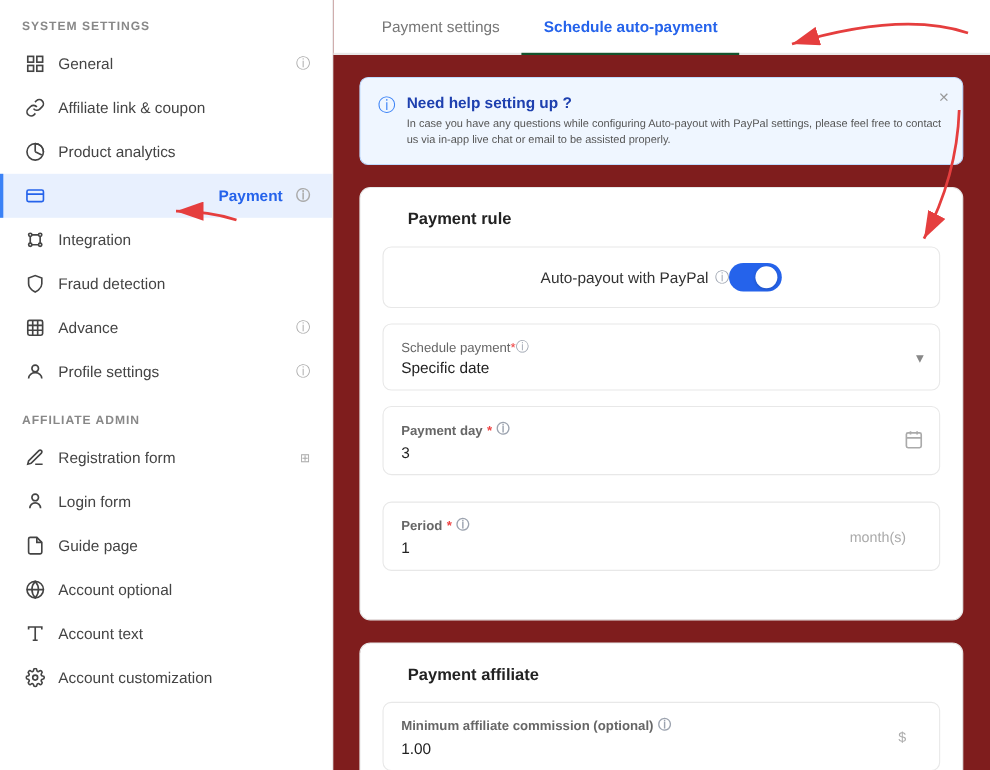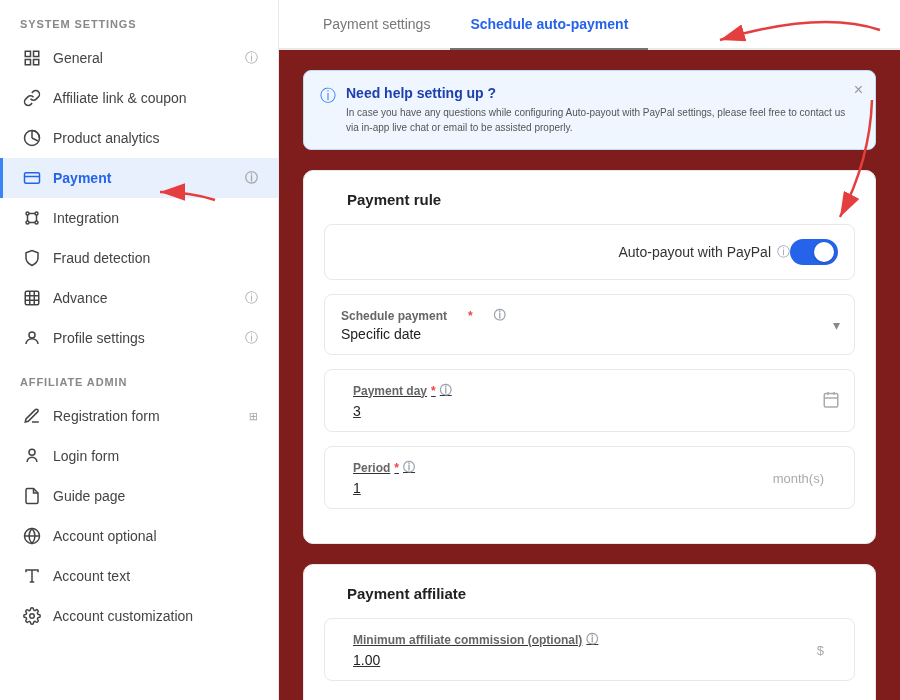--- a/index.html
+++ b/index.html
@@ -1,71 +1,71 @@
 <!DOCTYPE html>
 <html><head>
   <meta charset="utf-8">
   <style>
     * { box-sizing: border-box; margin: 0; padding: 0; }
     body { font-family: 'Segoe UI', Arial, sans-serif; background: #f5f6fa; display: flex; height: 700px; width: 900px; overflow: hidden; font-size: 14px; color: #333; }
 
     
-    .sidebar { width: 279px; background: #fff; border-right: 1px solid #e8e8e8; display: flex; flex-direction: column; padding: 0; overflow-y: auto; }
+    .sidebar { width: 303px; background: #fff; border-right: 1px solid #e8e8e8; display: flex; flex-direction: column; padding: 0; overflow-y: auto; }
     .sidebar-section-title { font-size: 11px; font-weight: 700; color: #888; letter-spacing: 0.08em; padding: 18px 20px 8px 20px; text-transform: uppercase; }
     .sidebar-item { display: flex; align-items: center; padding: 11px 20px; cursor: pointer; color: #444; border-left: 3px solid transparent; gap: 12px; position: relative; }
-    .sidebar-item.active { background: #e8f0fe; border-left: 3px solid #3b82f6; color: #2563eb; font-weight: 600; }
+    .sidebar-item.active { background: #e8f0fe; border-left: 3px solid #3b82f6; color: #2563eb; font-weight: 600; text-align: right; }
     .sidebar-item .item-icon { width: 18px; height: 18px; display: flex; align-items: center; justify-content: center; color: inherit; flex-shrink: 0; }
     .sidebar-item .item-label { flex: 1; font-size: 14px; }
     .sidebar-item .item-info { color: #aaa; font-size: 13px; margin-left: auto; }
     .sidebar-item .item-expand { color: #aaa; font-size: 11px; margin-left: auto; }
 
     
     .main { flex: 1; display: flex; flex-direction: column; overflow: hidden; background: #7f1d1d; }
 
     
     .tabs-bar { display: flex; background: #fff; border-bottom: 2px solid #e8e8e8; padding: 0 24px; gap: 0; }
     .tab { padding: 16px 20px; font-size: 14px; color: #777; cursor: pointer; border-bottom: 2px solid transparent; margin-bottom: -2px; }
-    .tab.active { color: #2563eb; border-bottom: 2px solid #737373; font-weight: 600; }
+    .tab.active { color: #2563eb; border-bottom: 2px solid #14532d; font-weight: 600; }
 
     
     .content { flex: 1; padding: 20px 24px; overflow-y: auto; }
 
     
     .info-box { background: #eff6ff; border: 1px solid #bfdbfe; border-radius: 8px; padding: 14px 16px; margin-bottom: 20px; position: relative; display: flex; gap: 10px; }
     .info-box .info-icon { color: #3b82f6; font-size: 16px; flex-shrink: 0; margin-top: 1px; }
     .info-box .info-content { flex: 1; }
     .info-box .info-title { font-weight: 700; color: #1e40af; font-size: 14px; margin-bottom: 4px; }
     .info-box .info-text { color: #555; font-size: 10px; line-height: 1.5; }
     .info-box .close-btn { position: absolute; top: 10px; right: 12px; color: #999; cursor: pointer; font-size: 16px; }
 
     
     .card { background: #fff; border-radius: 10px; padding: 20px; margin-bottom: 20px; border: 1px solid #e8e8e8; }
     .card-title { font-size: 15px; font-weight: 700; color: #222; margin-bottom: 16px; margin-left: 23px; }
 
     
-    .toggle-row { display: flex; align-items: center; justify-content: flex-end; padding: 14px 16px; border: 1px solid #e8e8e8; border-radius: 8px; margin-bottom: 14px; }
+    .toggle-row { display: flex; align-items: center; justify-content: center; padding: 14px 16px; border: 1px solid #e8e8e8; border-radius: 8px; margin-bottom: 14px; }
     .toggle-label { font-size: 14px; color: #333; display: flex; align-items: center; gap: 6px; }
     .toggle-label .info-i { color: #9ca3af; font-size: 13px; }
 
     
     .toggle-switch { width: 48px; height: 26px; background: #2563eb; border-radius: 13px; position: relative; cursor: pointer; }
     .toggle-switch::after { content: ''; position: absolute; width: 20px; height: 20px; background: #fff; border-radius: 50%; top: 3px; right: 4px; box-shadow: 0 1px 3px rgba(0,0,0,0.2); }
 
     
     .field-box { border: 1px solid #e8e8e8; border-radius: 8px; padding: 12px 16px; margin-bottom: 14px; position: relative; cursor: pointer; display: flex; flex-direction: column; }
-    .field-box .field-label { font-size: 12px; color: #666; font-weight: 700; margin-bottom: 2px; display: flex; align-items: center; gap: 21px; }
+    .field-box .field-label { font-size: 12px; color: #666; font-weight: 400; margin-bottom: 2px; display: flex; align-items: center; gap: 0; }
     .field-box .required { color: #ef4444; }
     .field-box .field-value { font-size: 14px; color: #222; }
     .field-box .dropdown-arrow { position: absolute; right: 14px; top: 50%; transform: translateY(-50%); color: #888; }
 
     
     .helper-text { font-size: 12px; color: #888; font-style: italic; margin-bottom: 14px; margin-top: -8px; }
 
     
-    .input-box { border: 1px solid #e8e8e8; border-radius: 8px; padding: 12px 28px; margin-bottom: 14px; position: relative; text-decoration: underline; }
+    .input-box { border: 1px solid #e8e8e8; border-radius: 8px; padding: 12px 16px; margin-bottom: 24px; position: relative; }
     .input-box .input-label { font-size: 12px; color: #666; font-weight: 600; margin-bottom: 4px; display: flex; align-items: center; gap: 4px; }
     .input-box .required { color: #ef4444; }
     .input-box .input-value { font-size: 14px; color: #222; }
     .input-box .input-suffix { position: absolute; right: 30px; top: 50%; transform: translateY(-50%); color: #aaa; font-size: 13px; }
     .input-box .calendar-icon { position: absolute; right: 14px; top: 50%; transform: translateY(-50%); color: #aaa; }
 
     
     .overlay { position: absolute; top: 0; left: 0; width: 900px; height: 700px; pointer-events: none; }
 
     body { position: relative; }

